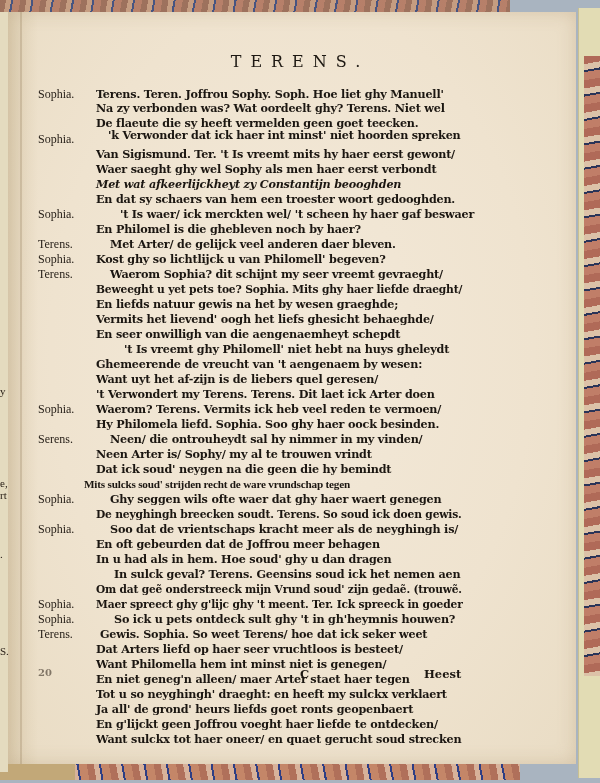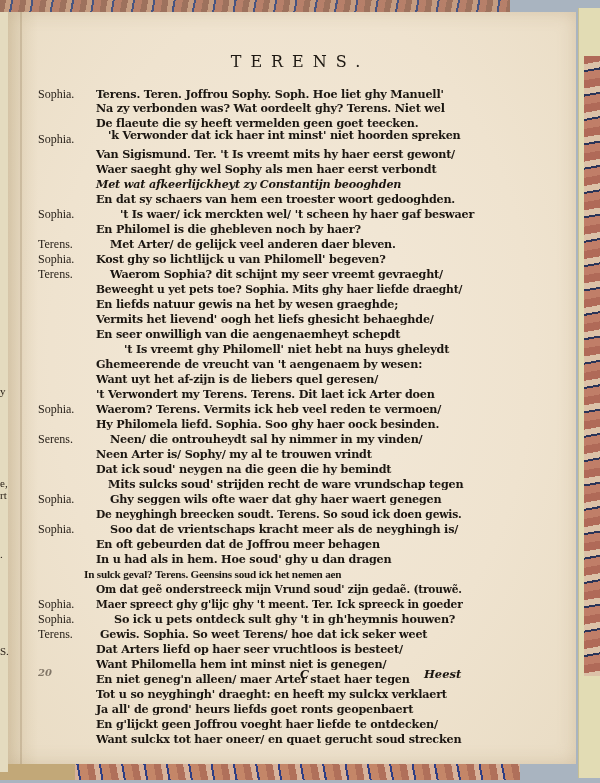--- a/index.html
+++ b/index.html
@@ -54,21 +54,21 @@
     position:absolute; left:38px; font-family:"Liberation Serif", serif; font-size:12px; color:#241d16;
   }
   .verse {
     font-family:"DejaVu Serif", serif; font-weight:bold; letter-spacing:-0.2px;
     transform-origin:left center;
   }
   .margin-frag {
     position:absolute; left:0px; font-family:"Liberation Serif", serif; font-size:11px; color:#2a2018;
   }
   .footer {
-    position:absolute; top:667px; font-family:"DejaVu Serif", serif; font-weight:bold; font-size:11.5px; color:#1b1611;font-style:italic;
+    position:absolute; top:667px; font-family:"DejaVu Serif", serif; font-weight:bold; font-size:11.5px; color:#1b1611;
   }
   .sig { left:300px; }
   .catch { left:424px; }
   .pageref { left:38px; color:rgba(40,30,20,0.55); font-size:10px; }
   .crease { position:absolute; left:20px; top:12px; width:2px; height:752px; background:rgba(140,115,80,0.25); }
 </style>
 </head>
 <body>
 
 <div class="board-right"></div>
@@ -113,29 +113,29 @@
     <div class="line verse" style="top: 356px; left: 96px;">Ghemeerende de vreucht van 't aengenaem by wesen:</div>
     <div class="line verse" style="top: 371px; left: 96px;">Want uyt het af-zijn is de liebers quel geresen/</div>
     <div class="line verse" style="top: 386px; left: 96px;">'t Verwondert my Terens. Terens. Dit laet ick Arter doen</div>
     <div class="line speaker" style="top: 401px;">Sophia.</div>
     <div class="line verse" style="top: 401px; left: 96px;">Waerom? Terens. Vermits ick heb veel reden te vermoen/</div>
     <div class="line verse" style="top: 416px; left: 96px;">Hy Philomela liefd. Sophia. Soo ghy haer oock besinden.</div>
     <div class="line speaker" style="top: 431px;">Serens.</div>
     <div class="line verse" style="top: 431px; left: 110px;">Neen/ die ontrouheydt sal hy nimmer in my vinden/</div>
     <div class="line verse" style="top: 446px; left: 96px;">Neen Arter is/ Sophy/ my al te trouwen vrindt</div>
     <div class="line verse" style="top: 461px; left: 96px;">Dat ick soud' neygen na die geen die hy bemindt</div>
-    <div class="line verse" style="top: 476px; left: 108px;">Mits sulcks soud' strijden recht de ware vrundschap tegen</div>
+    <div class="line verse" style="top: 476px; left: 84px; font-family: Liberation Serif, serif;">Mits sulcks soud' strijden recht de ware vrundschap tegen</div>
     <div class="line speaker" style="top: 491px;">Sophia.</div>
     <div class="line verse" style="top: 491px; left: 110px;">Ghy seggen wils ofte waer dat ghy haer waert genegen</div>
     <div class="line verse" style="top: 506px; left: 96px; transform: scaleX(0.958);">De neyghingh breecken soudt. Terens. So soud ick doen gewis.</div>
     <div class="line speaker" style="top: 521px;">Sophia.</div>
     <div class="line verse" style="top: 521px; left: 110px;">Soo dat de vrientschaps kracht meer als de neyghingh is/</div>
     <div class="line verse" style="top: 536px; left: 96px;">En oft gebeurden dat de Joffrou meer behagen</div>
     <div class="line verse" style="top: 551px; left: 96px;">In u had als in hem. Hoe soud' ghy u dan dragen</div>
-    <div class="line verse" style="top: 566px; left: 84px; font-family: Liberation Serif, serif;">In sulck geval? Terens. Geensins soud ick het nemen aen</div>
+    <div class="line verse" style="top: 566px; left: 114px;">In sulck geval? Terens. Geensins soud ick het nemen aen</div>
     <div class="line verse" style="top: 581px; left: 96px; transform: scaleX(0.948);">Om dat geẽ onderstreeck mijn Vrund soud' zijn gedaẽ.   (trouwẽ.</div>
     <div class="line speaker" style="top: 596px;">Sophia.</div>
     <div class="line verse" style="top: 596px; left: 96px; transform: scaleX(0.956);">Maer spreect ghy g'lijc ghy 't meent. Ter. Ick spreeck in goeder</div>
     <div class="line speaker" style="top: 611px;">Sophia.</div>
     <div class="line verse" style="top: 611px; left: 114px;">So ick u pets ontdeck sult ghy 't in gh'heymnis houwen?</div>
     <div class="line speaker" style="top: 626px;">Terens.</div>
     <div class="line verse" style="top: 626px; left: 100px;">Gewis. Sophia. So weet Terens/ hoe dat ick seker weet</div>
     <div class="line verse" style="top: 641px; left: 96px;">Dat Arters liefd op haer seer vruchtloos is besteet/</div>
     <div class="line verse" style="top: 656px; left: 96px;">Want Philomella hem int minst niet is genegen/</div>
     <div class="line verse" style="top: 671px; left: 96px;">En niet geneg'n alleen/ maer Arter staet haer tegen</div>

